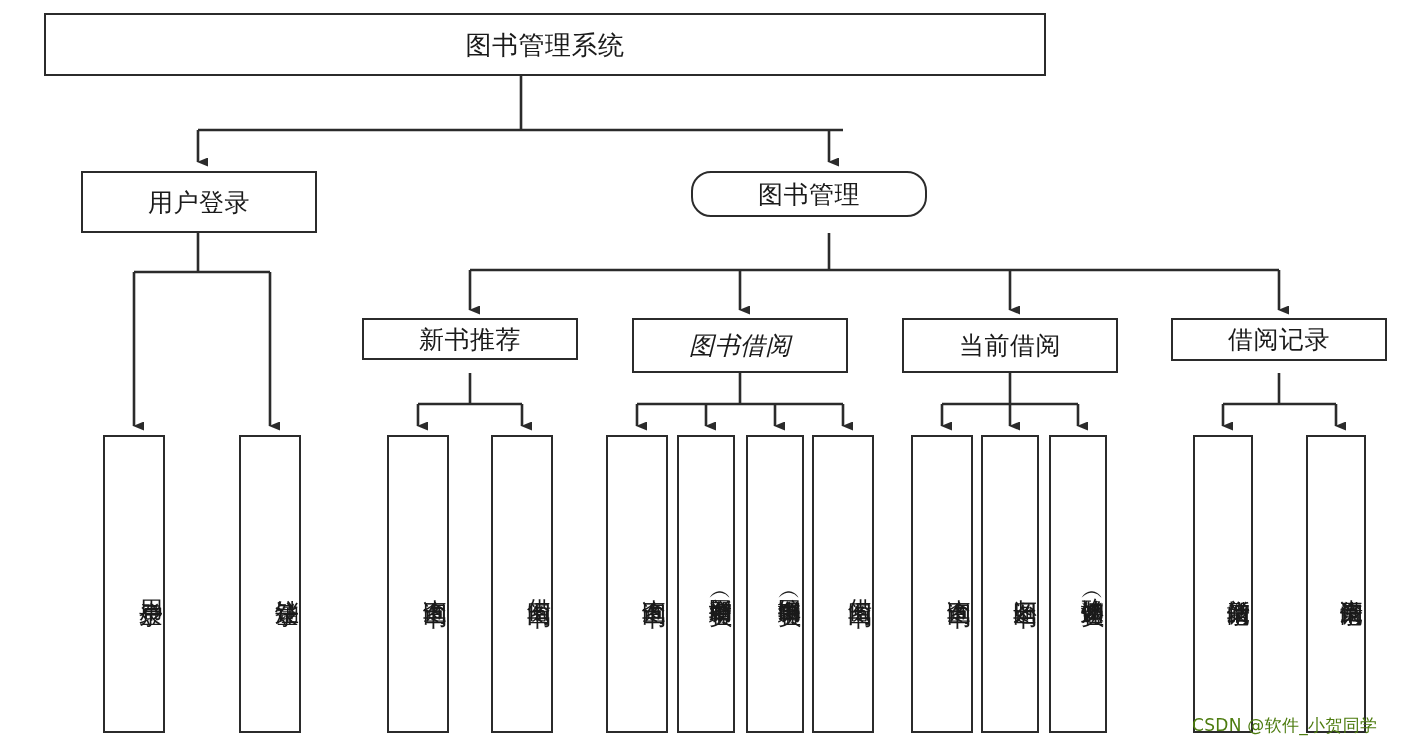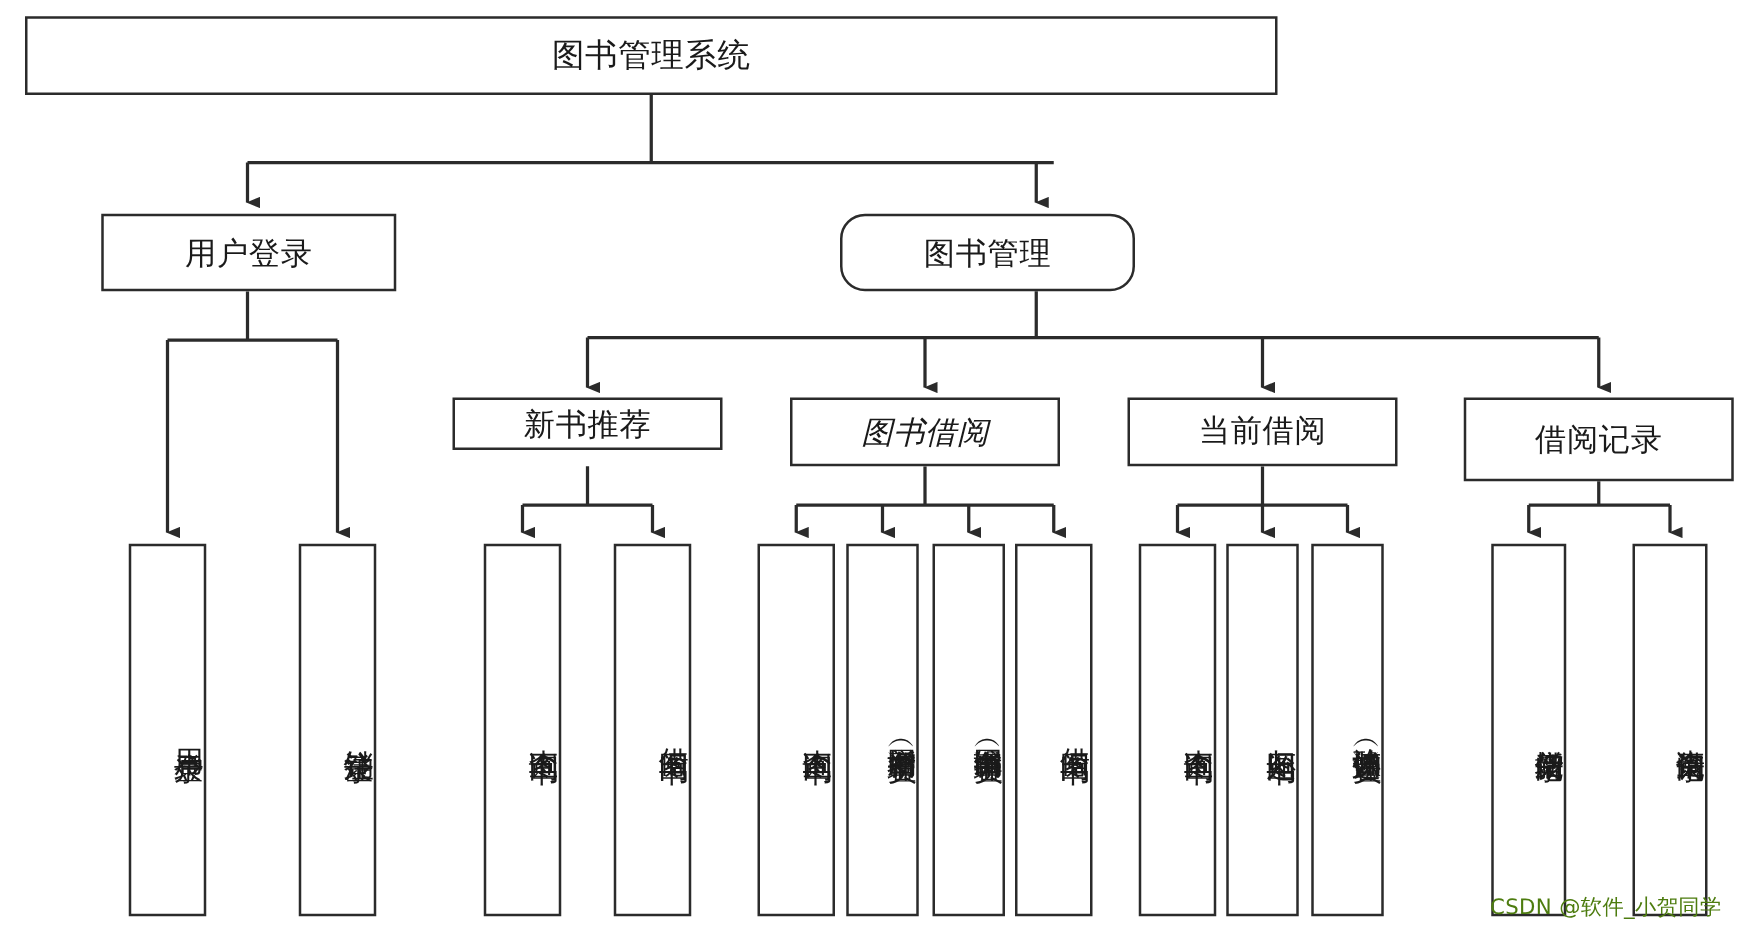--- a/index.html
+++ b/index.html
@@ -40,20 +40,21 @@
     color: #1a1a1a;
   }
   .node-h {
     font-size: 25px;
     letter-spacing: 0.5px;
     line-height: 1;
     white-space: nowrap;
   }
   .node-root {
     font-size: 26px;
+    margin-left: 24px;
   }
   .node-v {
     writing-mode: vertical-rl;
     text-orientation: upright;
     font-size: 24px;
     line-height: 1.08;
     letter-spacing: 2px;
     padding: 6px 0;
     align-items: flex-start;
     justify-content: center;
@@ -128,34 +129,34 @@
     </g>
   </svg>
 
   <div class="node node-h node-root" style="left:20px; top:13px; width:1002px; height:63px;">
     <span>图书管理系统</span>
   </div>
 
   <div class="node node-h" style="left:81px; top:171px; width:236px; height:62px;">
     <span>用户登录</span>
   </div>
-  <div class="node node-h" style="left:672px; top:171px; width:236px; height:62px;border-radius:20px;">
+  <div class="node node-h" style="left:691px; top:171px; width:236px; height:46px;border-radius:20px;">
     <span>图书管理</span>
   </div>
 
   <div class="node node-h" style="left:362px; top:318px; width:216px; height:42px;">
     <span>新书推荐</span>
   </div>
   <div class="node node-h" style="left:632px; top:318px; width:216px; height:55px;font-style:italic;">
     <span>图书借阅</span>
   </div>
   <div class="node node-h" style="left:902px; top:318px; width:216px; height:55px;font-family:Liberation Serif, serif;">
     <span>当前借阅</span>
   </div>
-  <div class="node node-h" style="left:1171px; top:318px; width:216px; height:67px;">
+  <div class="node node-h" style="left:1171px; top:318px; width:216px; height:43px;">
     <span>借阅记录</span>
   </div>
 
   <div class="node node-v" style="left:103px; top:435px; width:62px; height:298px;">
     <span>用户登录</span>
   </div>
   <div class="node node-v" style="left:239px; top:435px; width:62px; height:298px;">
     <span>注销登录</span>
   </div>
 

